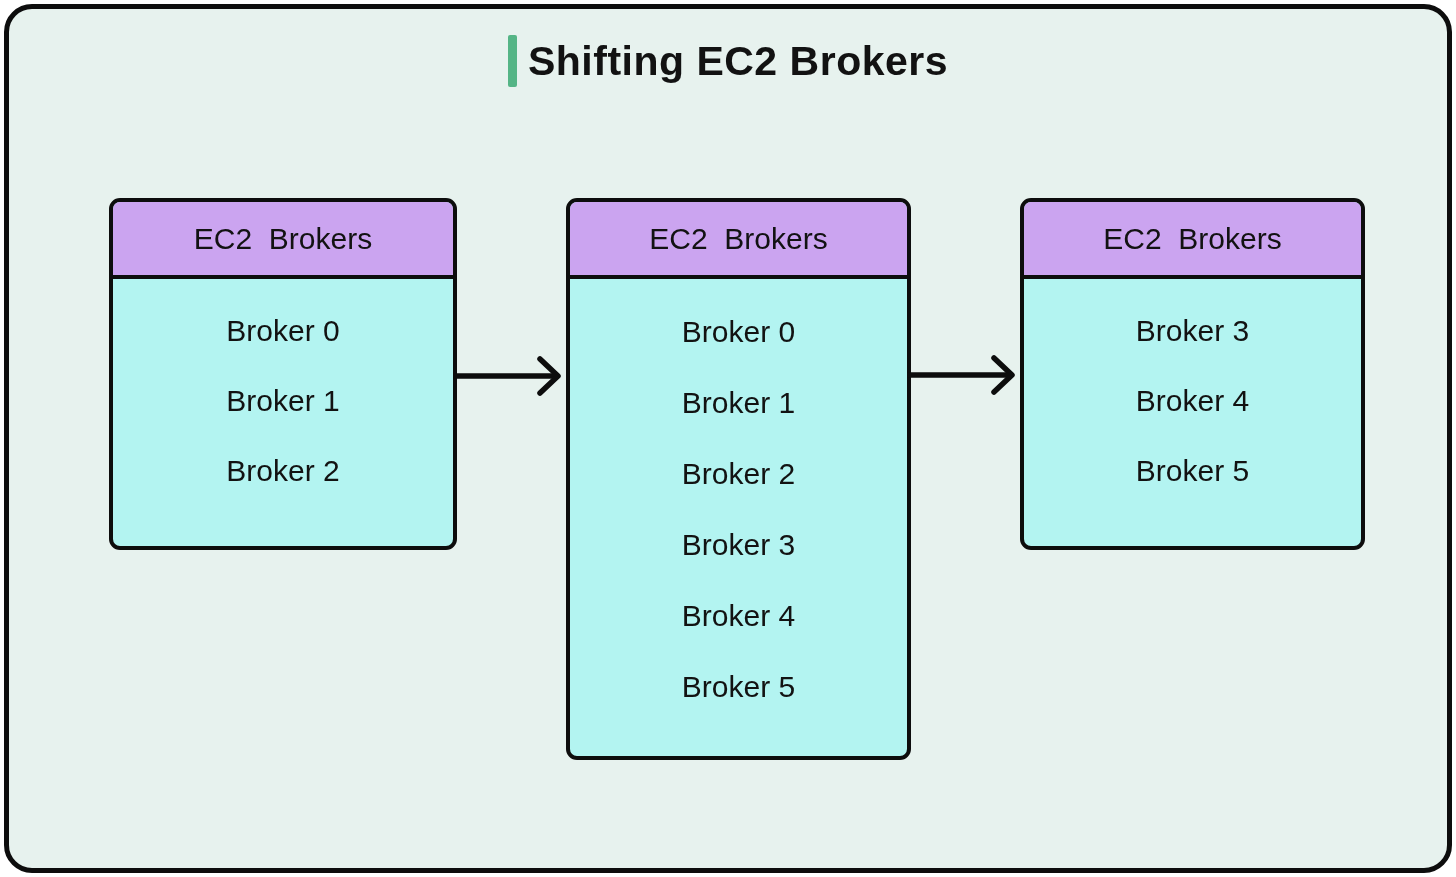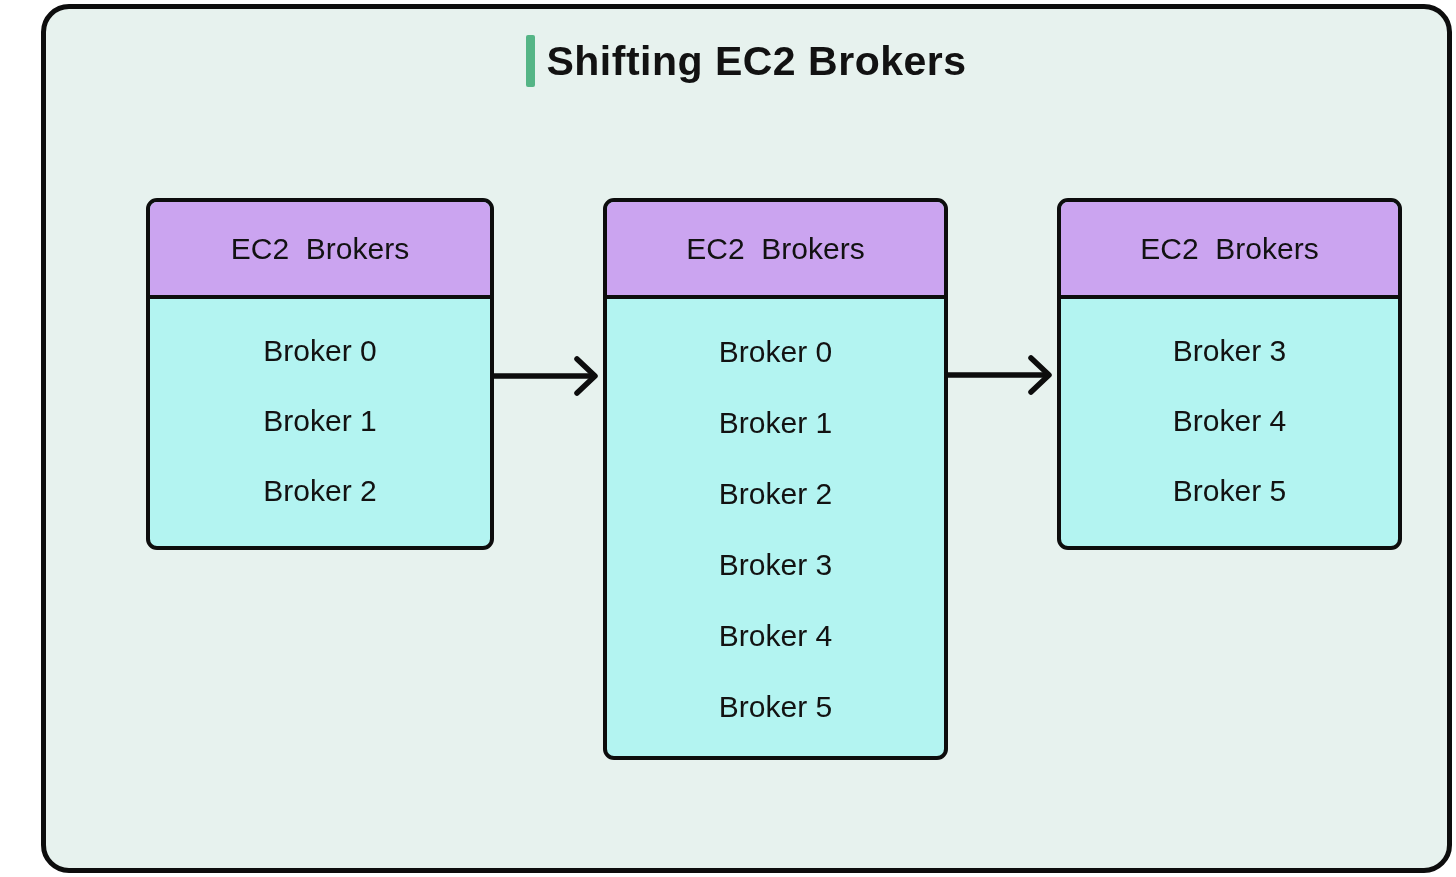--- a/index.html
+++ b/index.html
@@ -18,21 +18,20 @@
     font-family:"Liberation Sans","DejaVu Sans",sans-serif;
     color:var(--text);
     position:relative;
   }
   .canvas{
     position:absolute;
     left:4px;top:4px;right:4px;bottom:4px;
     background:var(--canvas-bg);
     border:5px solid var(--border);
     border-radius:28px;
-    margin-left:37px;
   }
   .title-row{
     position:absolute;
     left:0;right:0;top:26px;
     display:flex;
     justify-content:center;
     align-items:center;
     gap:11px;
   }
   .title-bar{
@@ -54,21 +53,21 @@
     border:4px solid var(--border);
     border-radius:11px;
     overflow:hidden;
     display:flex;
     flex-direction:column;
   }
   .node-1{left:100px;top:189px;width:348px;height:352px;}
   .node-2{left:557px;top:189px;width:345px;height:562px;}
   .node-3{left:1011px;top:189px;width:345px;height:352px;}
   .node-header{
-    height:97px;
+    height:77px;
     flex:0 0 auto;
     background:var(--header-bg);
     border-bottom:4px solid var(--border);
     display:flex;
     align-items:center;
     justify-content:center;
     font-size:30px;
     font-weight:500;
     white-space:pre;
   }

